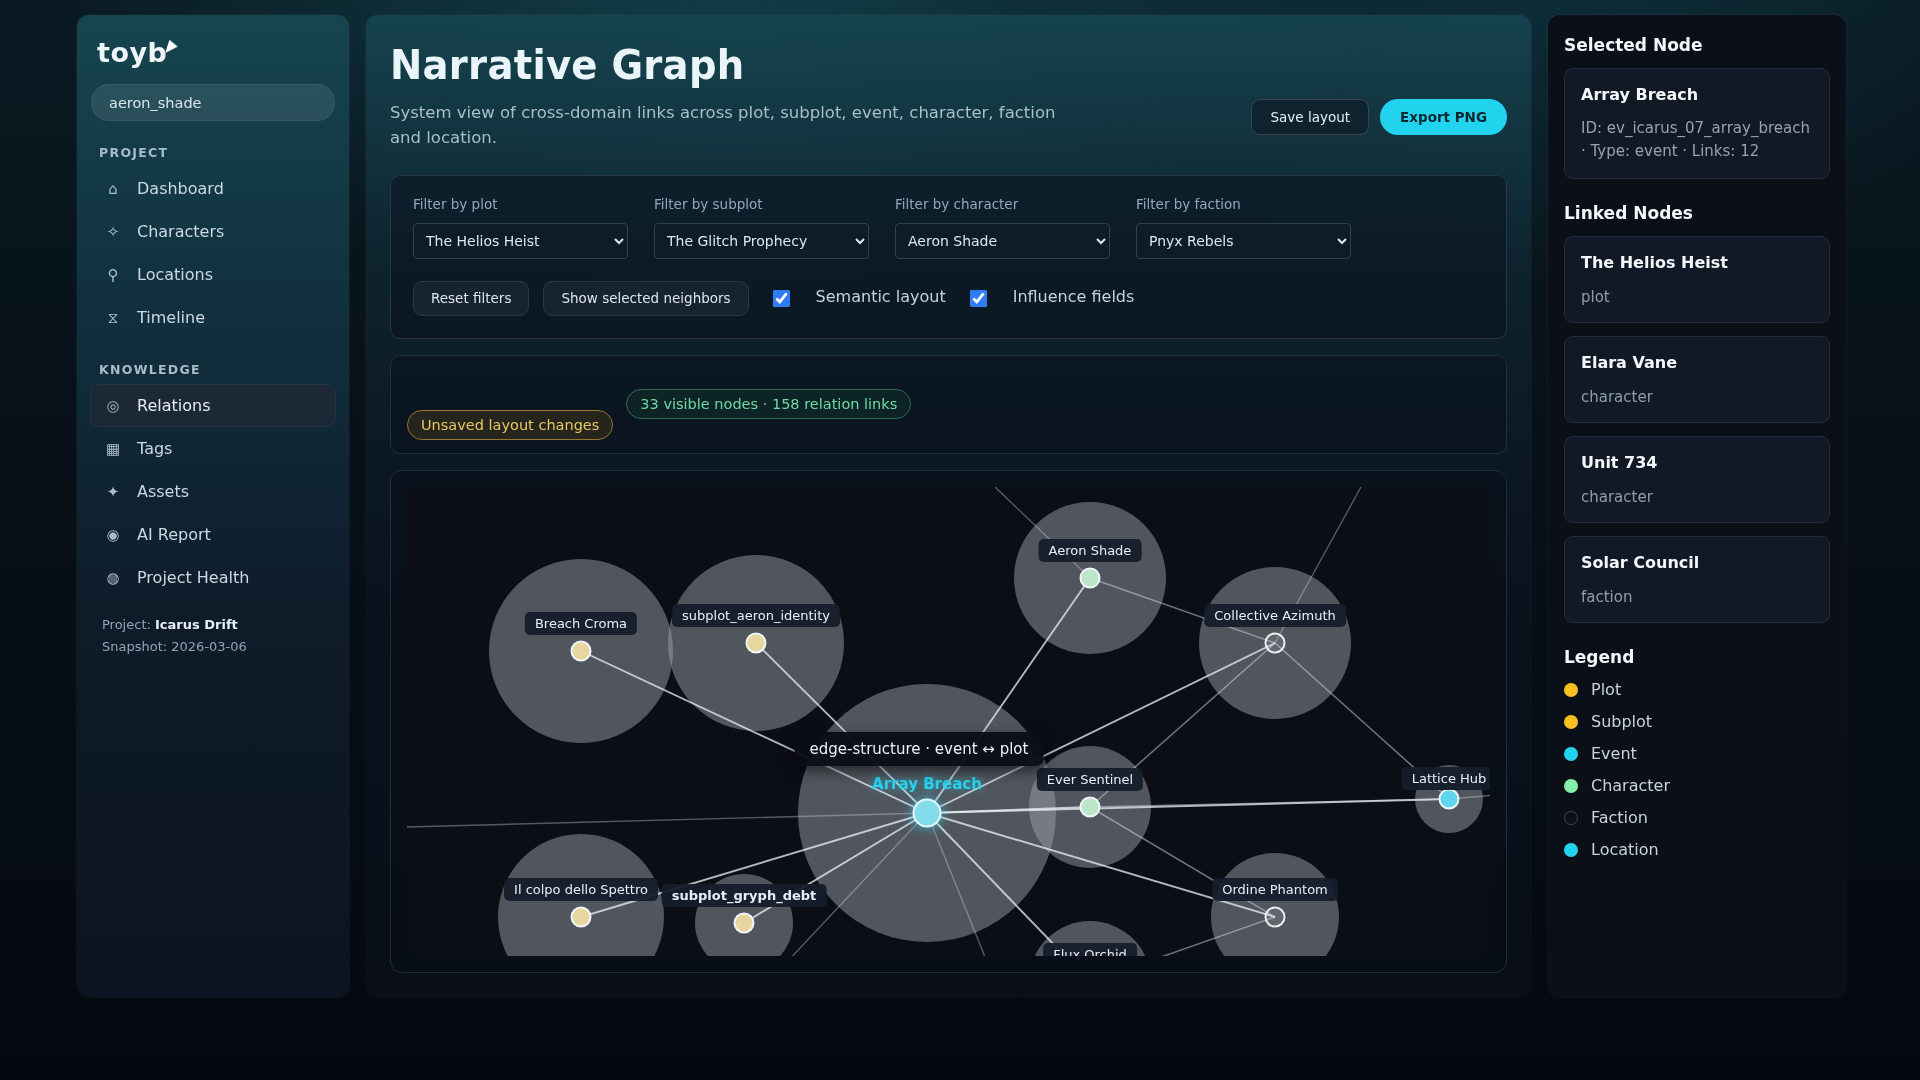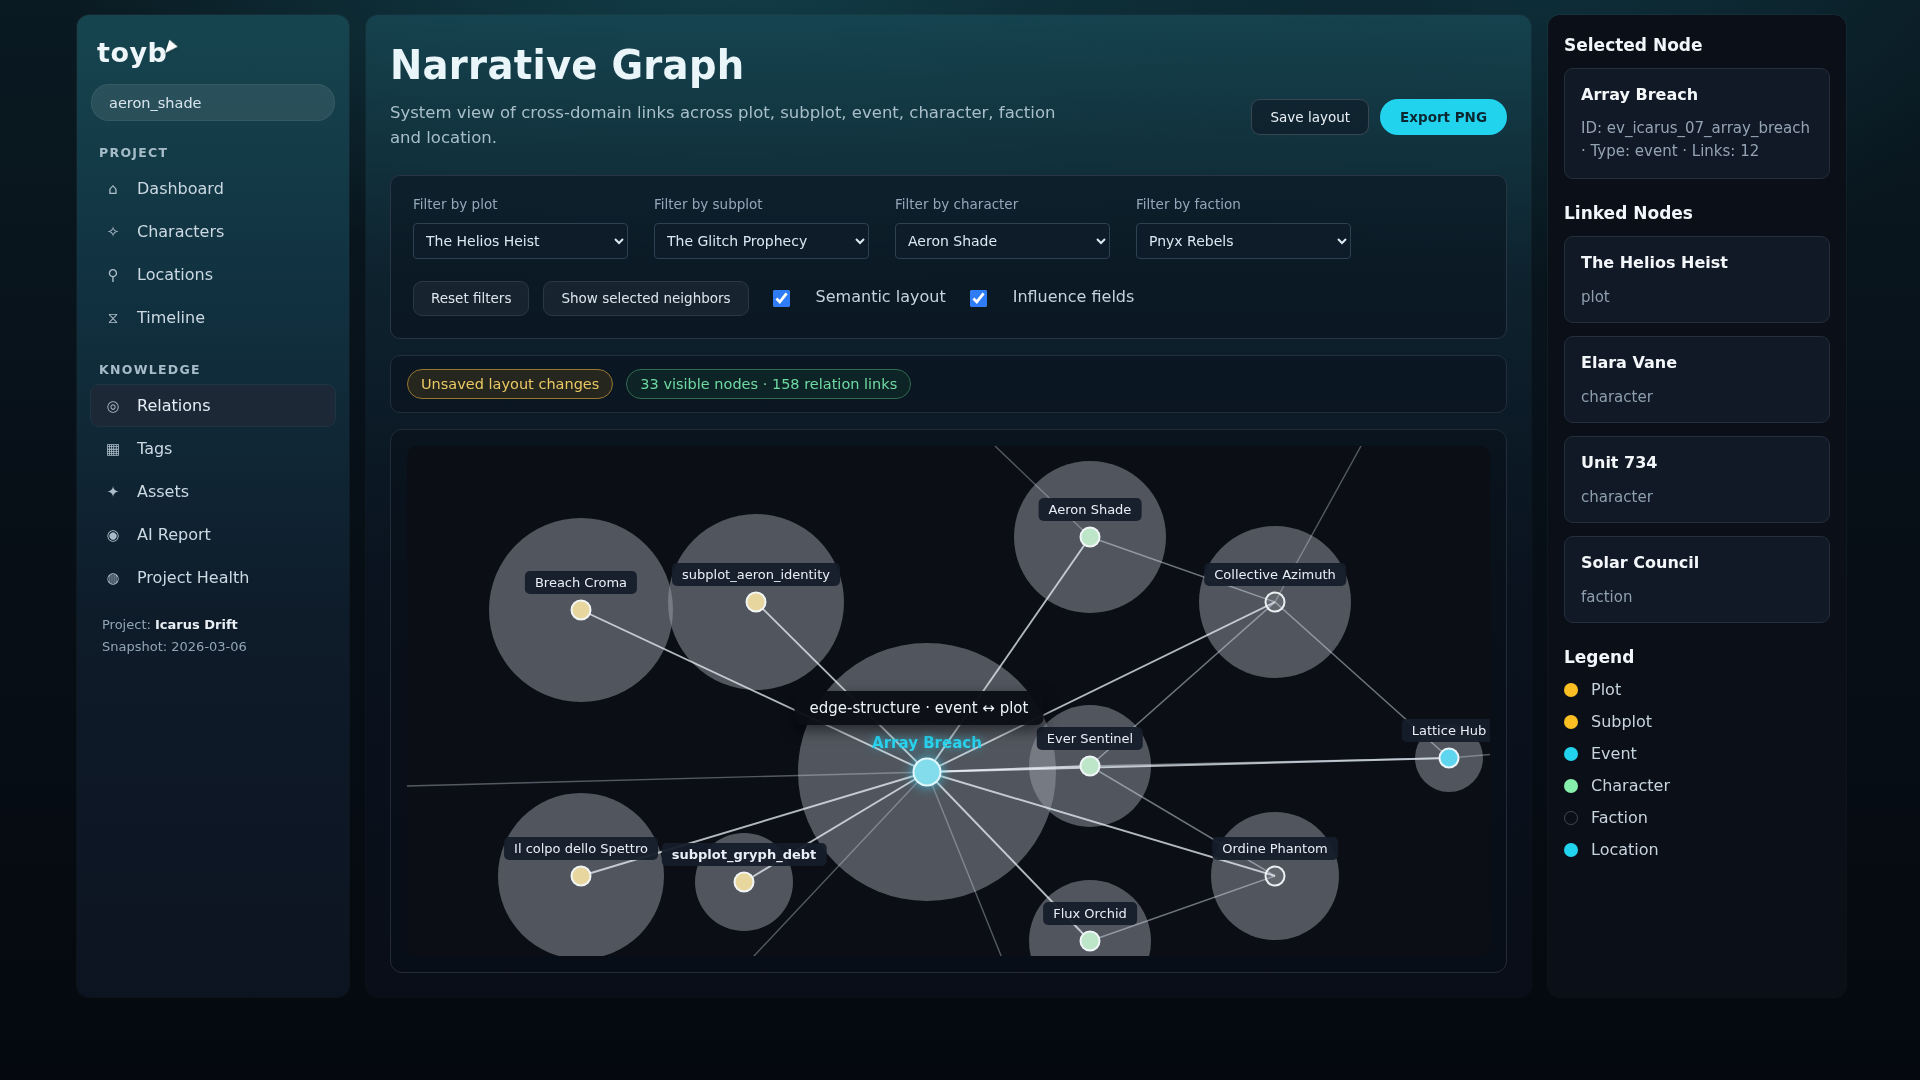--- a/index.html
+++ b/index.html
@@ -75,21 +75,21 @@
   .chip-btn {
     height:35px; padding:0 17px; border-radius:9px; cursor:pointer; font-family:inherit;
     background:rgba(255,255,255,0.05); border:1px solid #2c3online745; border:1px solid #2c3745; color:#dde6ee; font-size:13.5px;
   }
   .check-wrap { display:flex; align-items:flex-start; gap:23px; margin-left:6px; }
   .check-wrap input { width:17px; height:17px; accent-color:#2f7df6; }
   .check-label { font-size:16px; color:#c6d3de; }
 
   .badge-card { margin-top:16px; background:rgba(9,16,26,0.45); border:1px solid #232e3c; border-radius:10px; padding:13px 16px; display:flex; gap:13px; align-items:center; }
   .badge { border-radius:15px; padding:6px 13px; font-size:14.5px; white-space:nowrap; }
-  .badge-amber { background:rgba(120,88,18,0.25); border:1px solid #97762e; color:#eac863; }
+  .badge-amber { background:rgba(120,88,18,0.25); border:1px solid #97762e; color:#eac863;margin-top:41px; }
   .badge-green { background:rgba(22,78,54,0.25); border:1px solid #316b50; color:#6fd9a2; }
 
   .graph-card { margin-top:16px; flex:1; background:rgba(8,13,22,0.5); border:1px solid #222c39; border-radius:12px; position:relative; }
   .canvas { position:absolute; inset:16px; background:#0b0e15; border-radius:10px; overflow:hidden; }
   .canvas svg { position:absolute; left:0; top:0; }
   .node-dot {
     position:absolute; width:21px; height:21px; border-radius:50%;
     border:2.5px solid rgba(242,247,250,0.95); transform:translate(-50%,-50%); cursor:pointer;
   }
   .node-dot.selected { width:29px; height:29px; border-color:#e2f7fb; box-shadow:0 0 12px rgba(64,201,232,0.85); }
@@ -291,21 +291,21 @@
             <div class="node-label" style="left: 349px; top: 140px;">subplot_aeron_identity</div>
             <div class="node-dot" style="left: 683px; top: 91px; background: rgb(189, 229, 200);"></div>
             <div class="node-label" style="left: 683px; top: 75px;">Aeron Shade</div>
             <div class="node-dot" style="left: 868px; top: 156px; background: rgba(255, 255, 255, 0.1);"></div>
             <div class="node-label" style="left: 868px; top: 140px;">Collective Azimuth</div>
             <div class="node-dot selected" style="left: 520px; top: 326px; background: rgb(130, 220, 236);"></div>
             <div class="node-label selected" style="left: 520px; top: 306px;">Array Breach</div>
             <div class="node-dot" style="left: 683px; top: 320px; background: rgb(189, 229, 200);"></div>
             <div class="node-label" style="left: 683px; top: 304px;">Ever Sentinel</div>
             <div class="node-dot" style="left: 1042px; top: 312px; background: rgb(95, 214, 239);"></div>
-            <div class="node-label" style="left: 1042px; top: 296px;">Lattice Hub</div>
+            <div class="node-label" style="left: 1042px; top: 303px;">Lattice Hub</div>
             <div class="node-dot" style="left: 174px; top: 430px; background: rgb(231, 215, 158);"></div>
             <div class="node-label" style="left: 174px; top: 414px;">Il colpo dello Spettro</div>
             <div class="node-dot" style="left: 337px; top: 436px; background: rgb(231, 215, 158);"></div>
             <div class="node-label" style="left: 337px; top: 420px; font-weight: bold;">subplot_gryph_debt</div>
             <div class="node-dot" style="left: 683px; top: 495px; background: rgb(189, 229, 200);"></div>
             <div class="node-label" style="left: 683px; top: 479px;">Flux Orchid</div>
             <div class="node-dot" style="left: 868px; top: 430px; background: rgba(255, 255, 255, 0.1);"></div>
             <div class="node-label" style="left: 868px; top: 414px;">Ordine Phantom</div>
           </div>
         <div class="edge-tooltip" id="edge-tooltip" style="left: 512px; top: 262px;">edge-structure · event ↔ plot</div>

